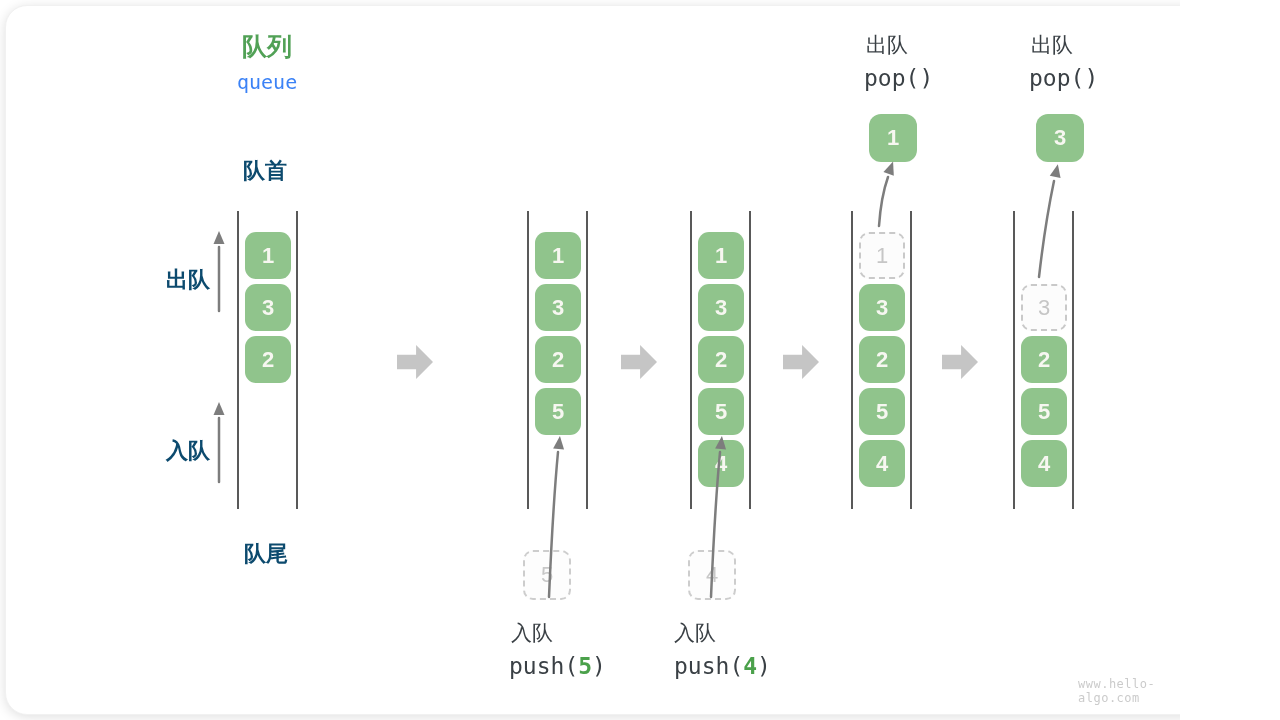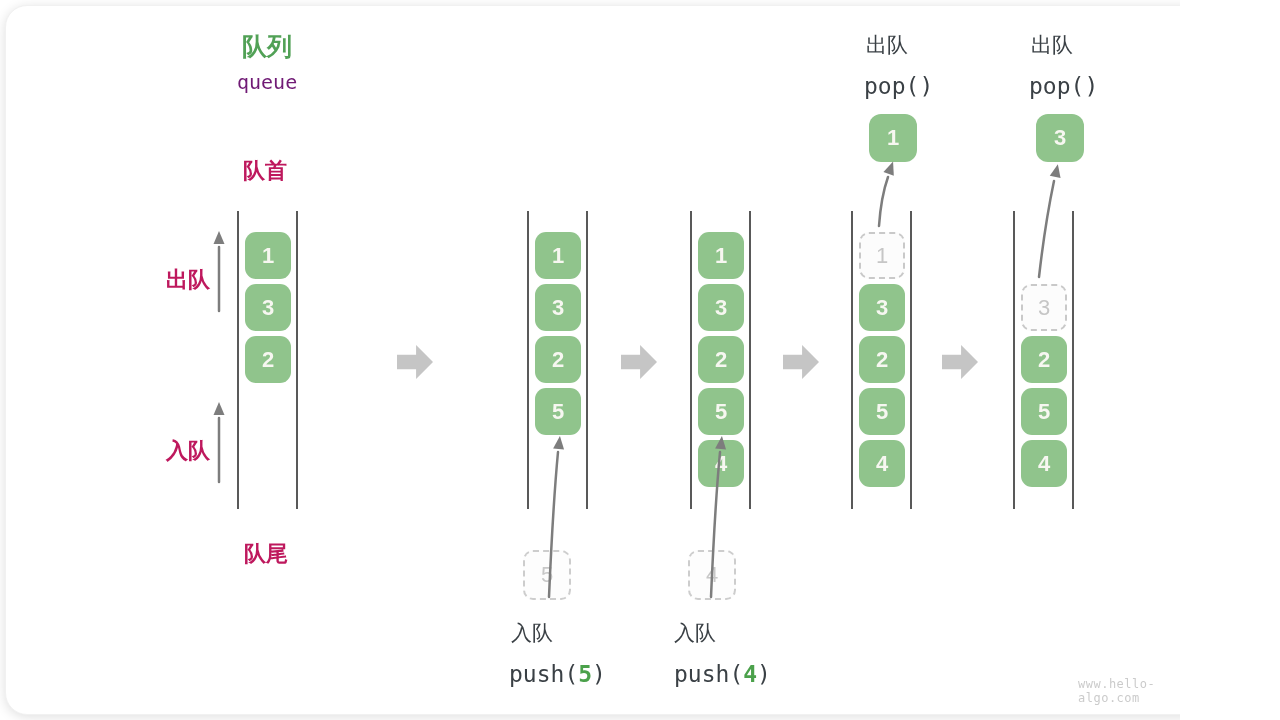--- a/index.html
+++ b/index.html
@@ -10,24 +10,24 @@
     color:#3A4045;
   }
   .card {
     position:absolute; left:5px; top:5px; width:1268px; height:708px;
     background:#ffffff; border-radius:22px;
     border:1px solid #F1F1F1;
     box-shadow:0 2px 12px rgba(0,0,0,0.13);
   }
   .abs { position:absolute; }
   .title-zh { font-size:25px; font-weight:700; color:#51A156; }
-  .title-en { font-size:20px; font-family:"DejaVu Sans Mono", monospace; color:#701a75; }
-  .side-label { font-size:22px; font-weight:700; color:#be185d; }
+  .title-en { font-size:20px; font-family:"DejaVu Sans Mono", monospace; color:#3b82f6; }
+  .side-label { font-size:22px; font-weight:700; color:#0c4a6e; }
   .op-zh { font-size:21px; font-weight:400; color:#3A4045; }
-  .op-code { font-size:23px; font-family:"DejaVu Sans Mono", monospace; color:#3A4045;margin-top:8px; }
+  .op-code { font-size:23px; font-family:"DejaVu Sans Mono", monospace; color:#3A4045; }
   .op-arg { color:#4BA14B; font-weight:700; }
   .col {
     position:absolute; top:211px; width:61px; height:298px;
     border-left:2px solid #595959; border-right:2px solid #595959;
     box-sizing:border-box;
   }
   .qbox {
     position:absolute; left:6px; width:46px; height:47px;
     background:#90C48C; border-radius:11px;
     color:#F7F7F1; font-size:22px; font-weight:700;

